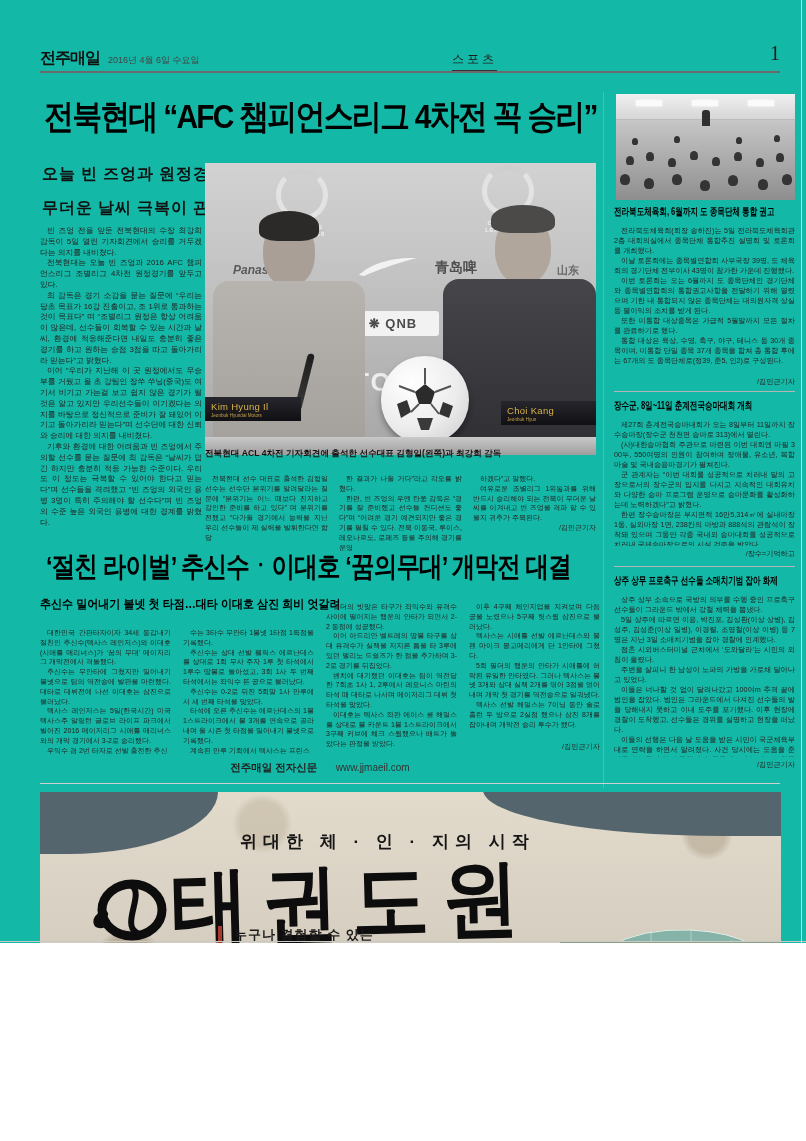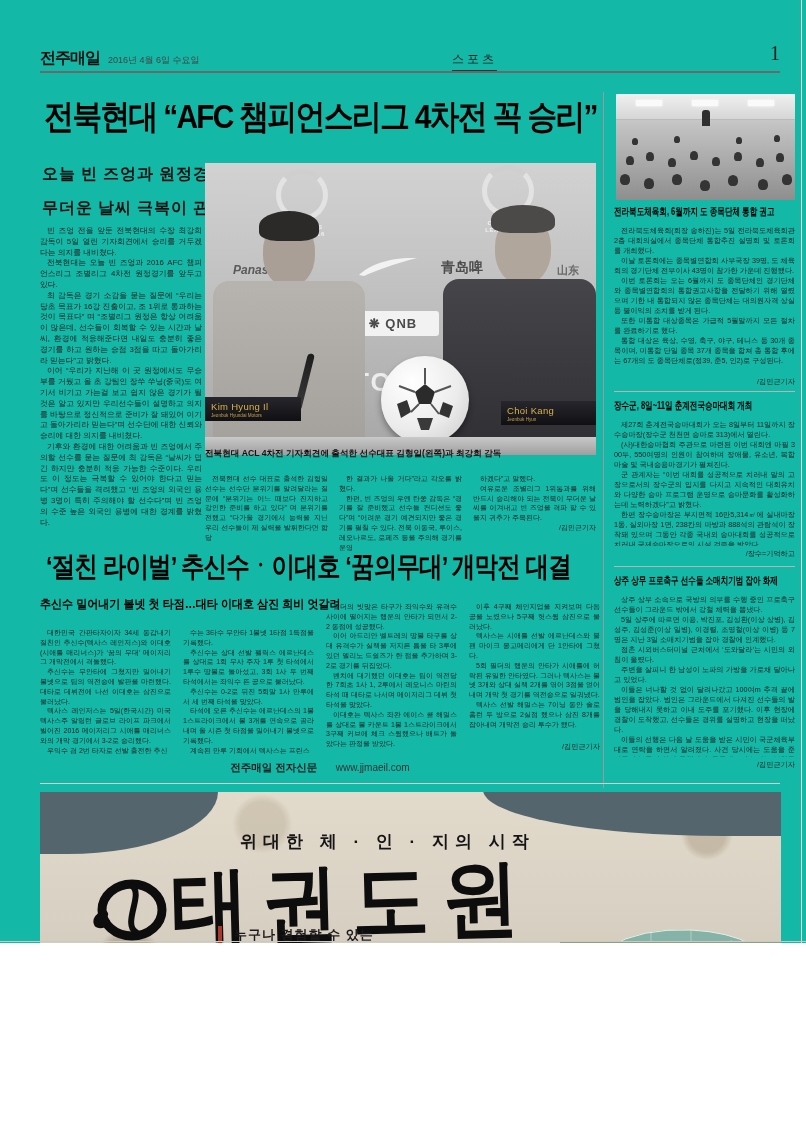--- a/index.html
+++ b/index.html
@@ -146,36 +146,36 @@
 
   <div class="abs lead-headline">전북현대 “AFC 챔피언스리그 4차전 꼭 승리”</div>
   <div class="abs deck">
     <div>오늘 빈 즈엉과 원정경기</div>
     <div>무더운 날씨 극복이 관건</div>
   </div>
   <div class="abs lead-left bt">
     <p>빈 즈엉 전을 앞둔 전북현대의 수장 최강희 감독이 5일 열린 기자회견에서 승리를 거두겠다는 의지를 내비쳤다.</p>
     <p>전북현대는 오늘 빈 즈엉과 2016 AFC 챔피언스리그 조별리그 4차전 원정경기를 앞두고 있다.</p>
     <p>최 감독은 경기 소감을 묻는 질문에 “우리는 당초 목표가 16강 진출이고, 조 1위로 통과하는 것이 목표다” 며 “조별리그 원정은 항상 어려움이 많은데, 선수들이 회복할 수 있는 시간과 날씨, 환경에 적응해준다면 내일도 충분히 좋은 경기를 하고 원하는 승점 3점을 따고 돌아가리라 믿는다”고 밝혔다.</p>
-    <p>이어 “우리가 지난해 이 곳 원정에서도 무승부를 거뒀고 올 초 강팀인 장쑤 쑤닝(중국)도 여기서 비기고 가는걸 보고 쉽지 않은 경기가 될 것은 알고 있지만 우리선수들이 설명하고 의지를 바탕으로 정신적으로 준비가 잘 돼있어 이기고 돌아가리라 믿는다”며 선수단에 대한 신뢰와 승리에 대한 의지를 내비쳤다.</p>
+    <p>이어 “우리가 지난해 이 곳 원정에서도 무승부를 거뒀고 올 초 강팀인 장쑤 쑤닝(중국)도 여기서 비기고 가는걸 보고 쉽지 않은 경기가 될 것은 알고 있지만 우리선수들이 이기겠다는 의지를 바탕으로 정신적으로 준비가 잘 돼있어 이기고 돌아가리라 믿는다”며 선수단에 대한 신뢰와 승리에 대한 의지를 내비쳤다.</p>
     <p>기후와 환경에 대한 어려움과 빈 즈엉에서 주의할 선수를 묻는 질문에 최 감독은 “날씨가 덥긴 하지만 충분히 적응 가능한 수준이다. 우리도 이 정도는 극복할 수 있어야 한다고 믿는다”며 선수들을 격려했고 “빈 즈엉의 외국인 용병 3명이 특히 주의해야 할 선수다”며 빈 즈엉의 수준 높은 외국인 용병에 대한 경계를 밝혔다.</p>
   </div>
 
   <div class="abs photo1">
     <div class="acl-swirl" style="left:52px; top:6px; width:90px;">
       <div class="ring"></div>
       <div class="cap"><span>CHAMPIONS</span><br><span>LEAGUE 2016</span></div>
     </div>
     <div class="acl-swirl" style="left:258px; top:2px; width:90px;">
       <div class="ring"></div>
       <div class="cap"><span>CHAMPIONS</span><br><span>LEAGUE 2016</span></div>
     </div>
 
     <div class="sp-text" style="left:28px; top:100px; font-size:12px; font-style:italic;">Panasonic</div>
-    <div class="sp-text" style="left:236px; top:96px; font-size:14px; color:#4e4e4e;">青岛啤</div>
+    <div class="sp-text" style="left:230px; top:96px; font-size:14px; color:#4e4e4e;">青岛啤</div>
     <div class="sp-text" style="left:352px; top:100px; font-size:11px; color:#6a6a6a;">山东</div>
     <div class="swoosh">
       <svg width="64" height="26" viewBox="0 0 64 26">
           <path d="M4 20 C14 10 34 2 62 3 C38 9 20 16 9 21 Z" fill="#f2f2f2"></path>
         </svg>
     </div>
     <div class="qnb-box">❋ QNB</div>
     <div class="toyota">TO</div>
 
     <div class="person" style="left:0; top:40px; width:170px; height:252px;">

